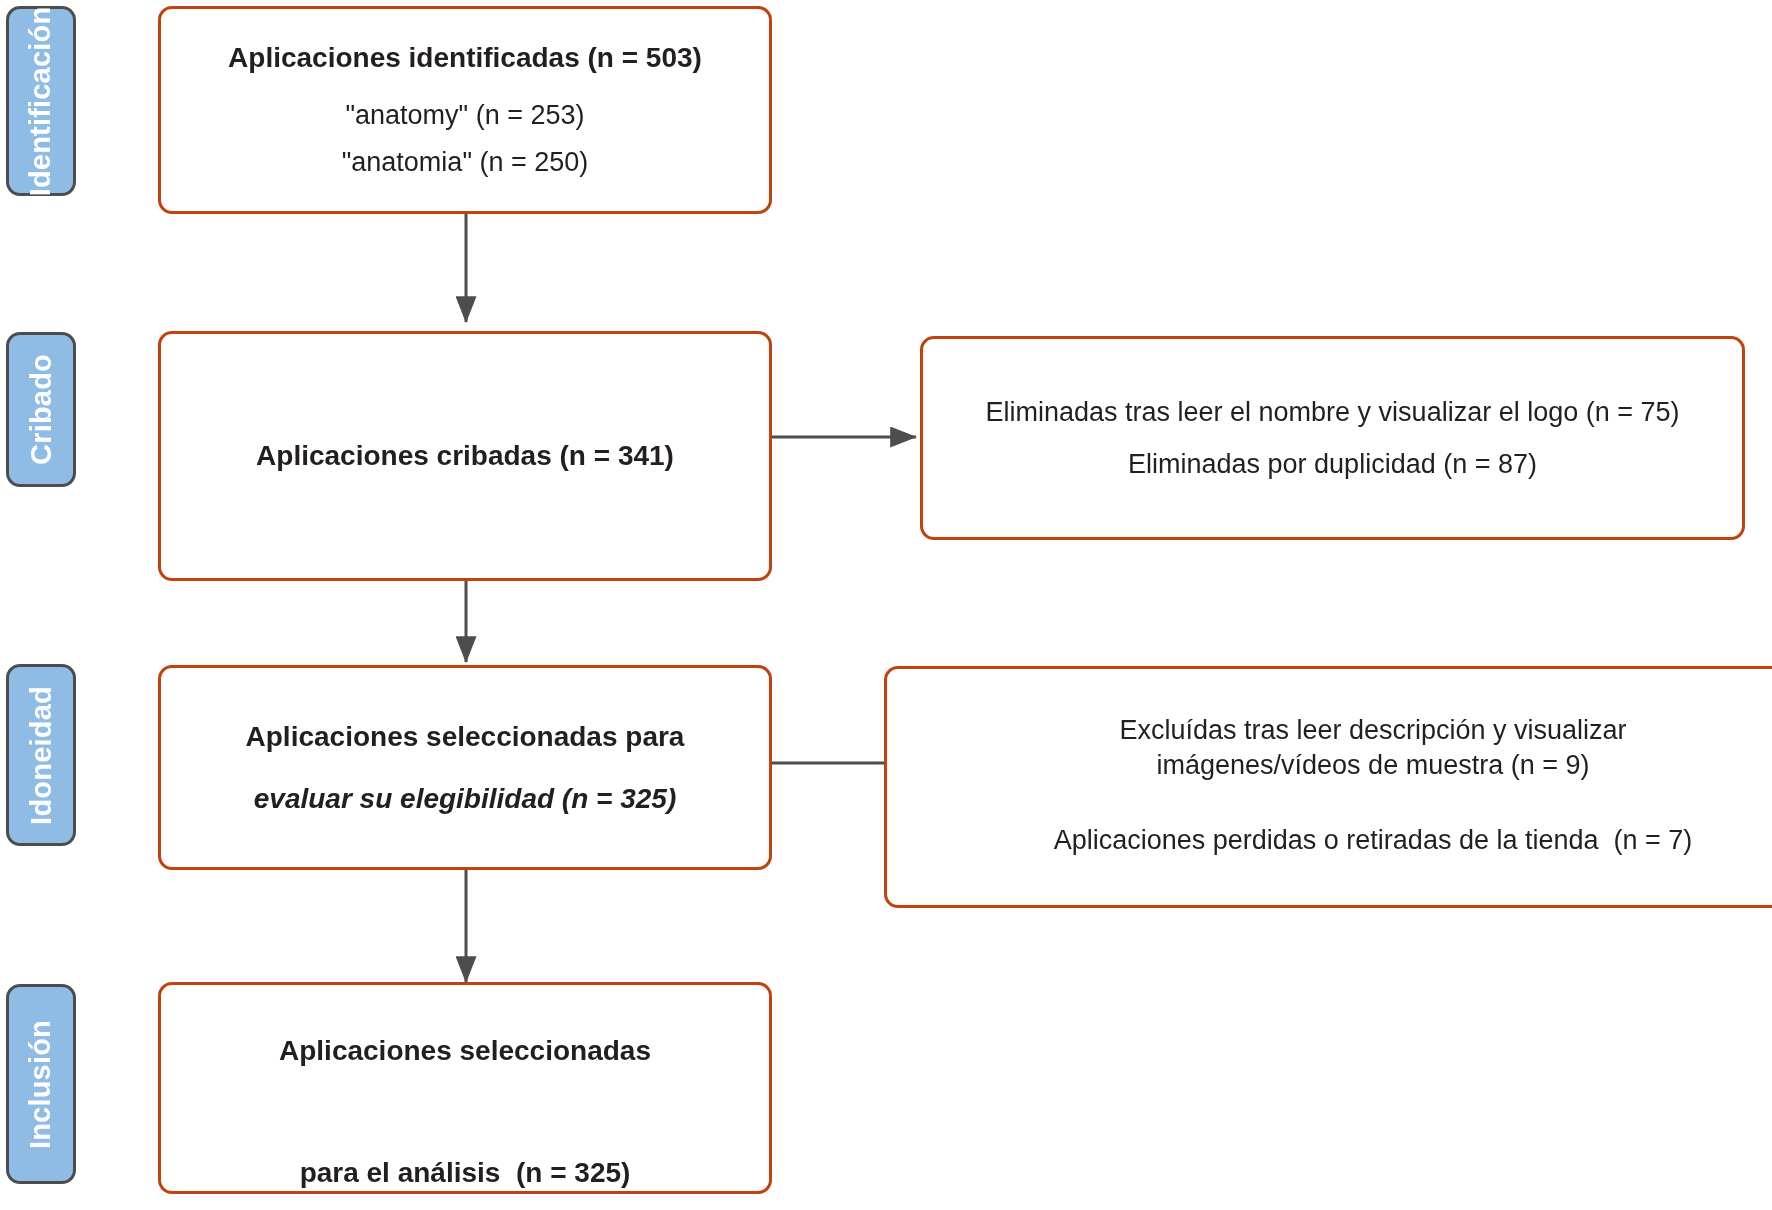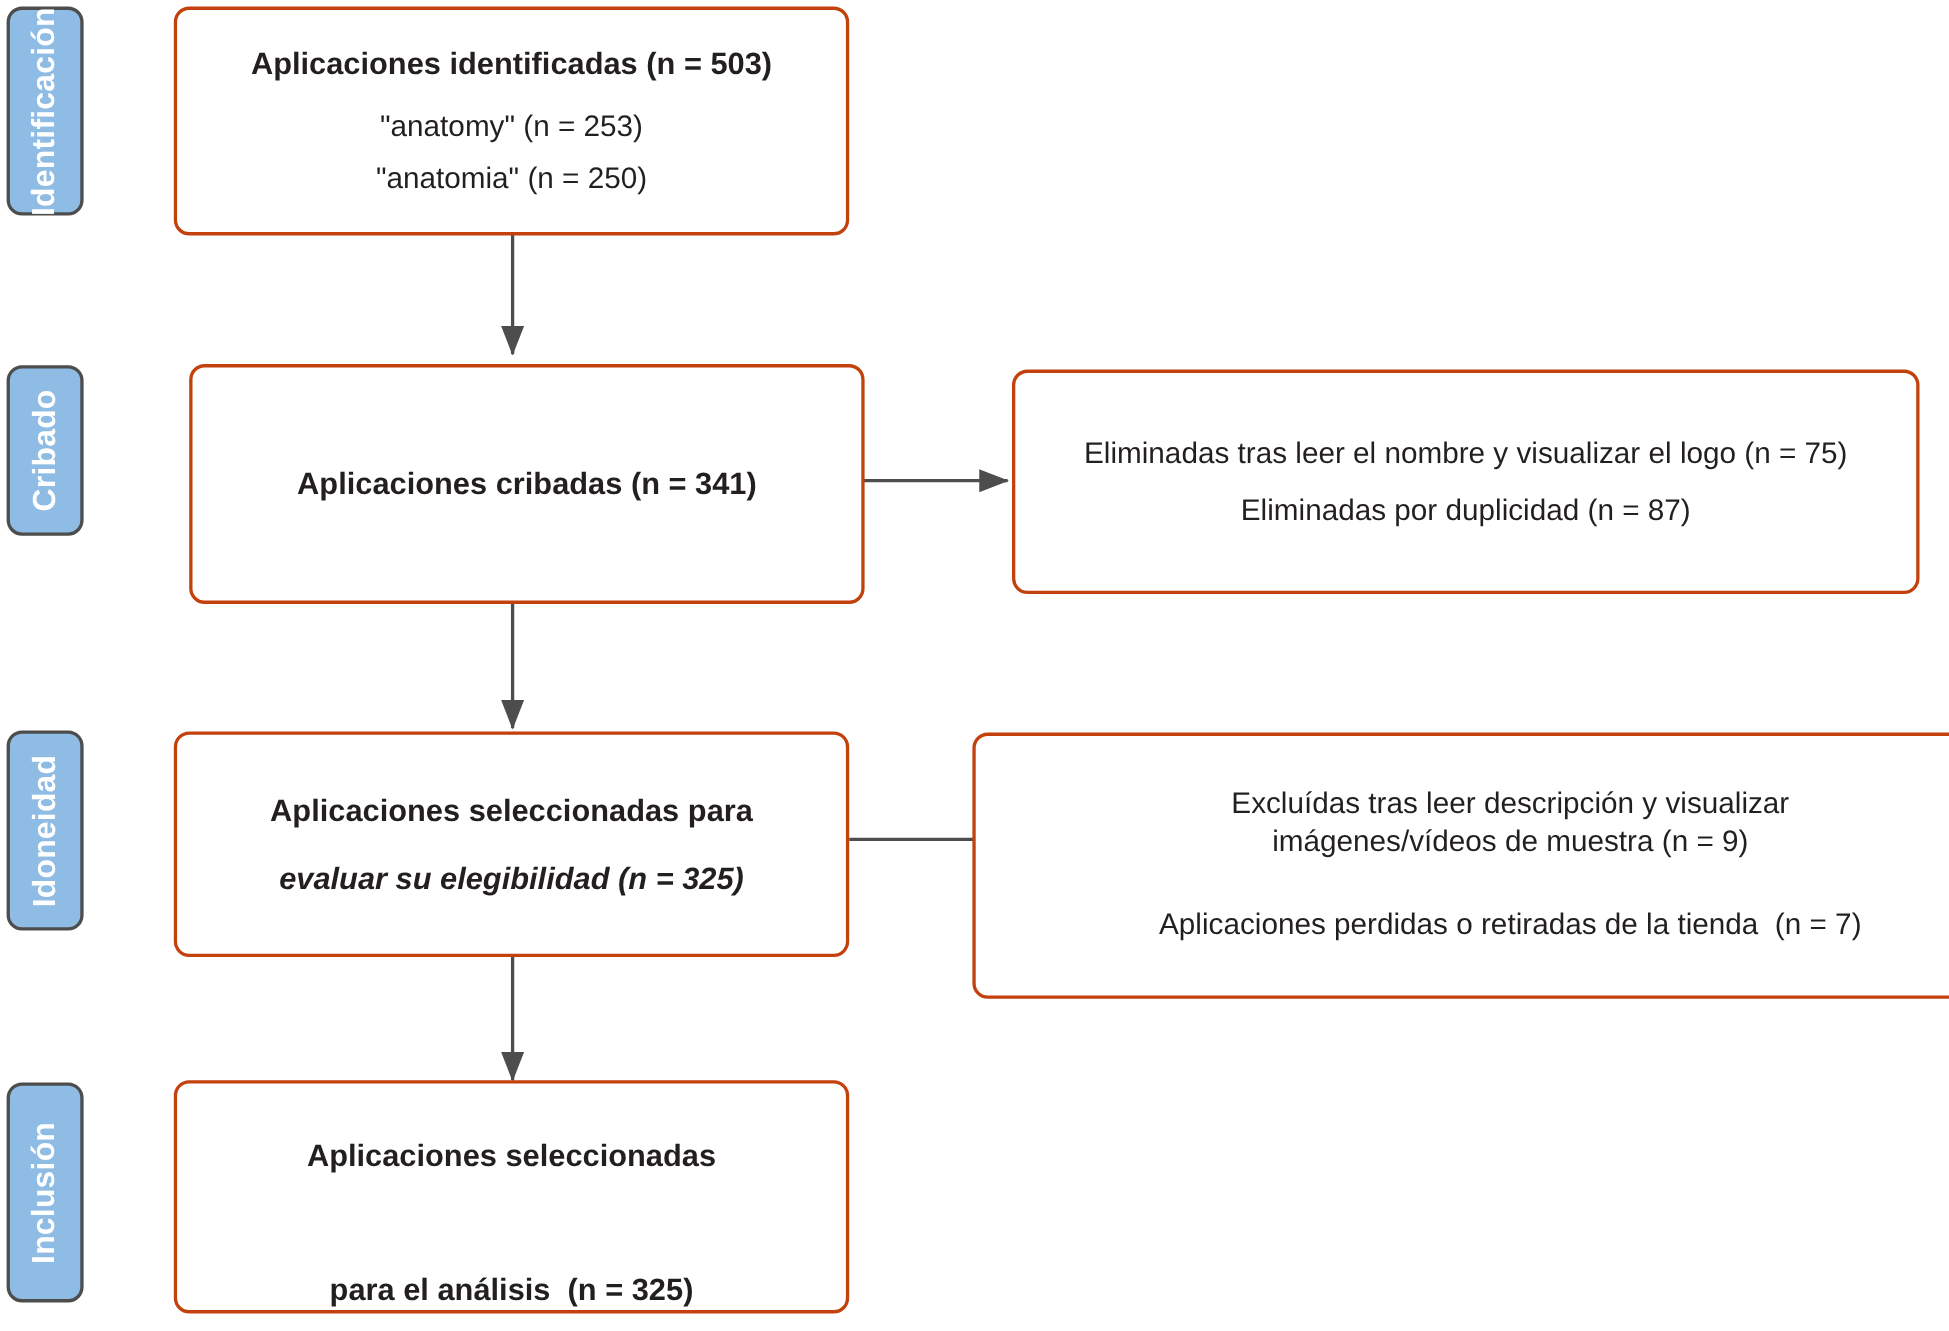--- a/index.html
+++ b/index.html
@@ -135,21 +135,21 @@
   <div class="stage-label" style="left:6px; top:984px; width:70px; height:200px;">
     <span class="stage-text">Inclusión</span>
   </div>
 
   <div class="box box-identified" style="left:158px; top:6px; width:614px; height:208px;">
     <span class="line bold">Aplicaciones identificadas (n = 503)</span>
     <span class="line plain">"anatomy" (n = 253)</span>
     <span class="line plain">"anatomia" (n = 250)</span>
   </div>
 
-  <div class="box box-screened" style="left:172px; top:331px; width:614px; height:218px;align-items:center;">
+  <div class="box box-screened" style="left:158px; top:331px; width:614px; height:250px;align-items:center;">
     <span class="line bold">Aplicaciones cribadas (n = 341)</span>
   </div>
 
   <div class="box box-excluded-1" style="left:920px; top:336px; width:825px; height:204px;">
     <span class="line plain">Eliminadas tras leer el nombre y visualizar el logo (n = 75)</span>
     <span class="line plain">Eliminadas por duplicidad (n = 87)</span>
   </div>
 
   <div class="box box-eligible" style="left:158px; top:665px; width:614px; height:205px;">
     <span class="line bold">Aplicaciones seleccionadas para</span>

